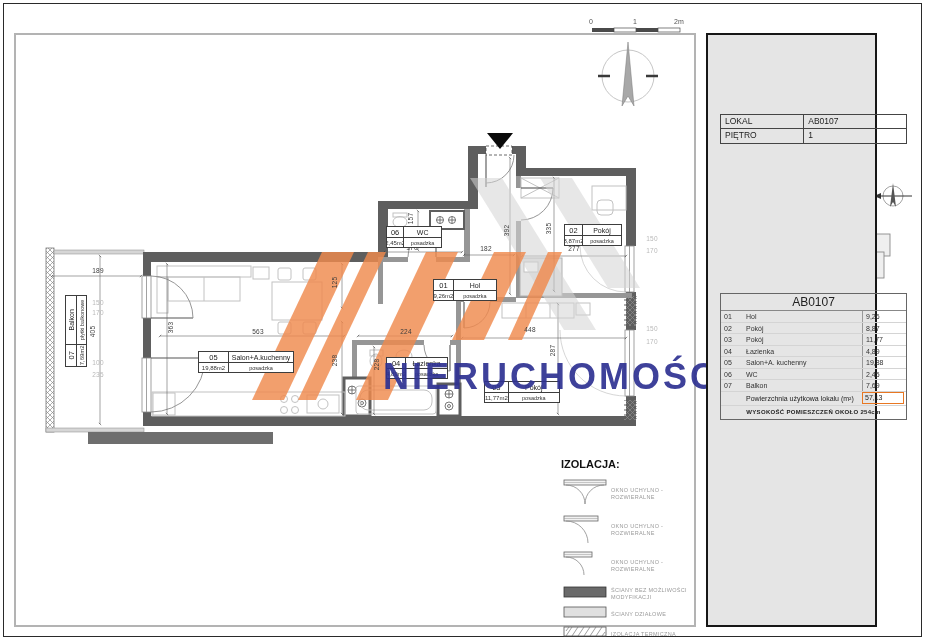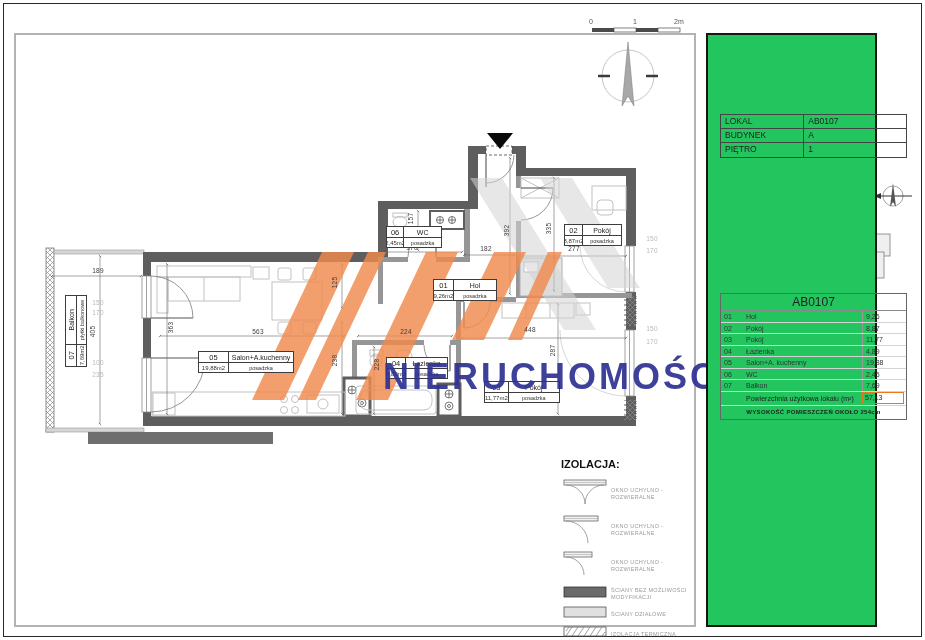--- a/index.html
+++ b/index.html
@@ -3,21 +3,21 @@
 <meta charset="utf-8">
 <style>
   * { box-sizing: border-box; margin: 0; padding: 0; }
   html,body { background:#fff; }
   #page {
     position: relative; width: 925px; height: 640px; background:#fff;
     font-family: "Liberation Sans", sans-serif; overflow: hidden; color:#333;
   }
   .page-frame { position:absolute; inset:3px; border:1px solid #2a2a2a; pointer-events:none; }
   .main-frame { position:absolute; left:14px; top:33px; width:682px; height:594px; border:2px solid #b3b3b3; }
-  .panel { position:absolute; left:706px; top:33px; width:171px; height:594px; border:2px solid #161616; background:#22c55e; }
+  .panel { position:absolute; left:706px; top:33px; width:171px; height:594px; border:2px solid #161616; background:#e5e5e5; }
 
   svg.plan { position:absolute; left:0; top:0; pointer-events:none; }
 
   
   .sc-lbl { position:absolute; font-size:7px; color:#555; }
 
   
   .dim { position:absolute; width:24px; height:9px; font-size:6.5px; line-height:9px;
          text-align:center; color:#3c3c3c; letter-spacing:.2px; }
   .dim.r { transform: rotate(-90deg); transform-origin:center; }
@@ -432,24 +432,20 @@
     </div>
   </div>
 
   <div class="panel">
     <div class="info-table">
       <div class="info-row">
         <span>LOKAL</span>
         <span>AB0107</span>
       </div>
       <div class="info-row">
-        <span>BUDYNEK</span>
-        <span>A</span>
-      </div>
-      <div class="info-row">
         <span>PIĘTRO</span>
         <span>1</span>
       </div>
     </div>
 
     <div class="unit-table">
       <div class="ut-title">AB0107</div>
       <div class="ut-row">
         <span>01</span>
         <span>Hol</span>

